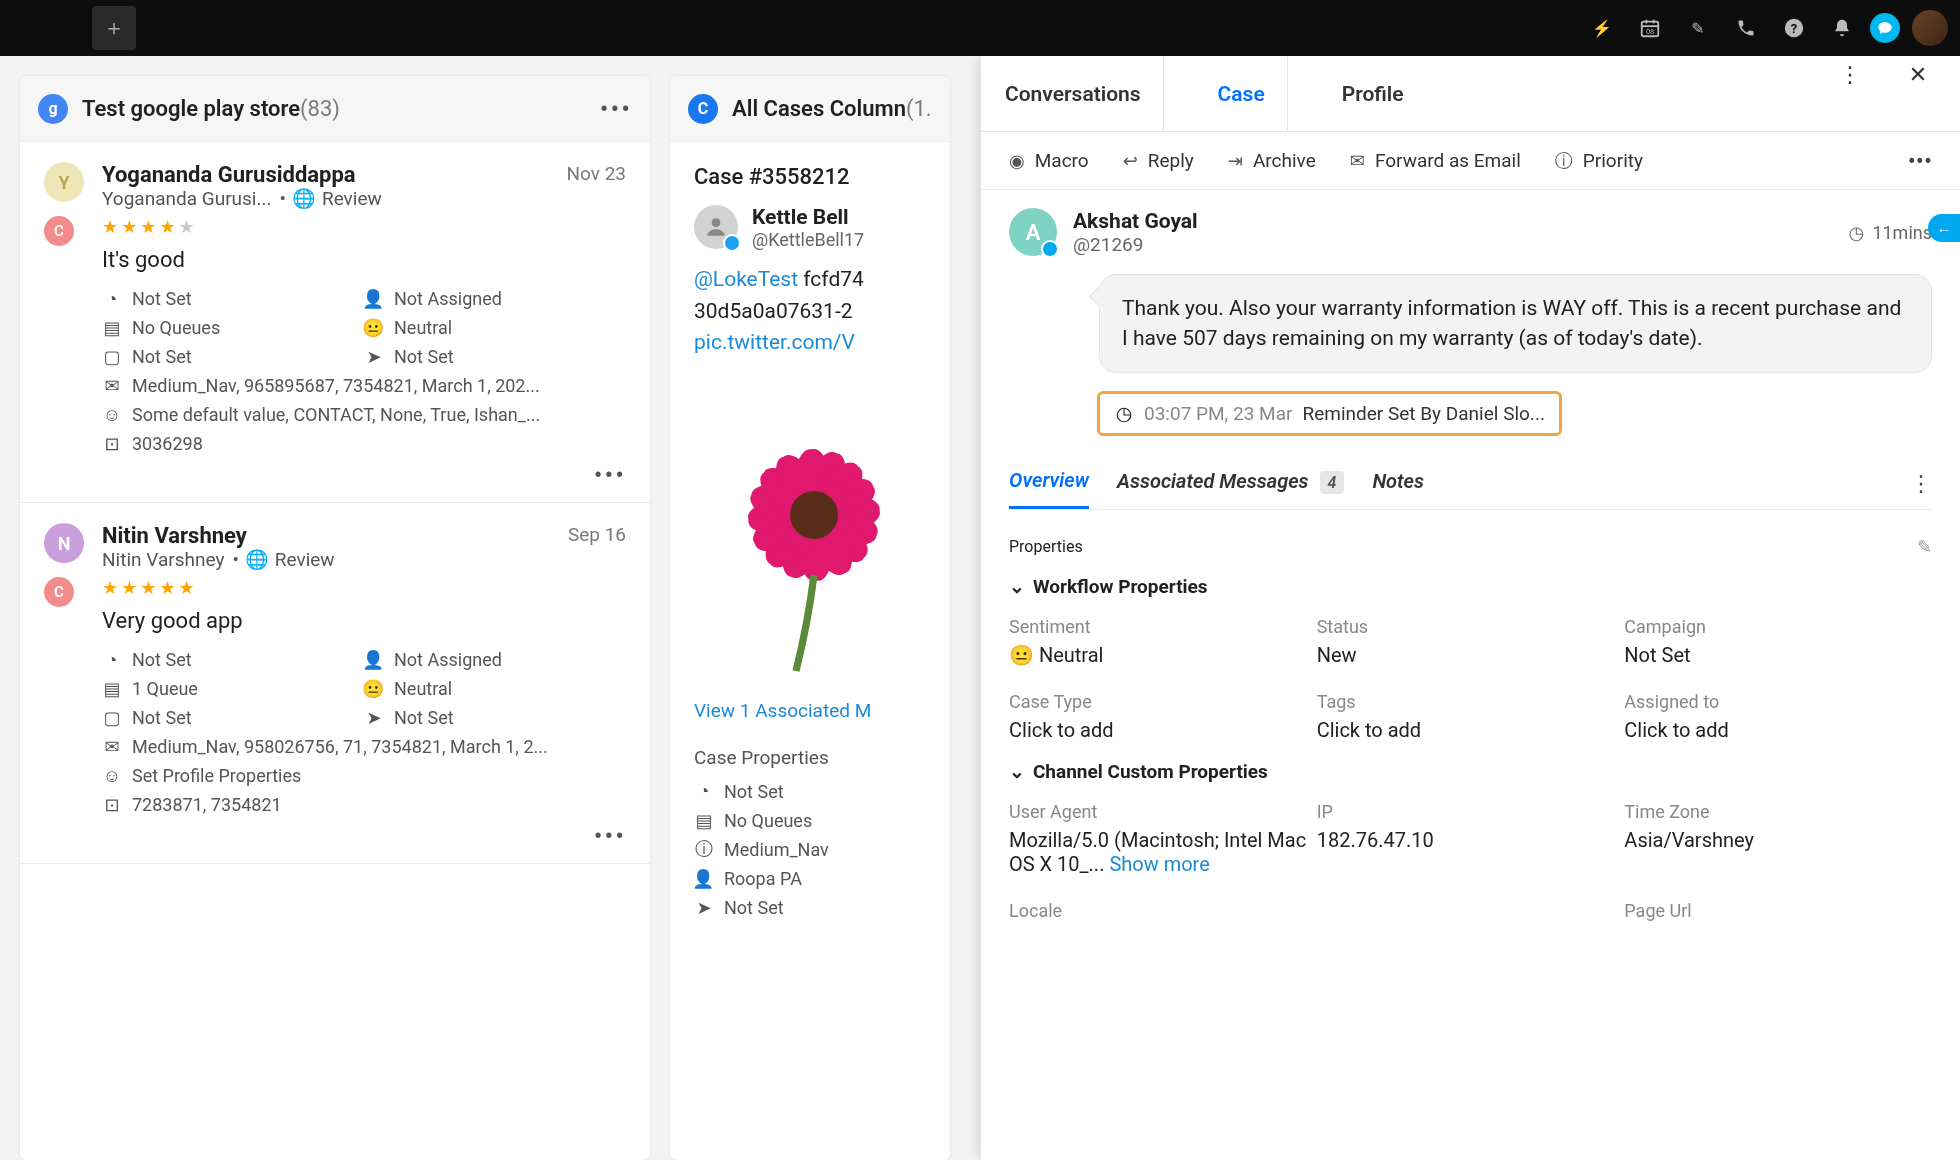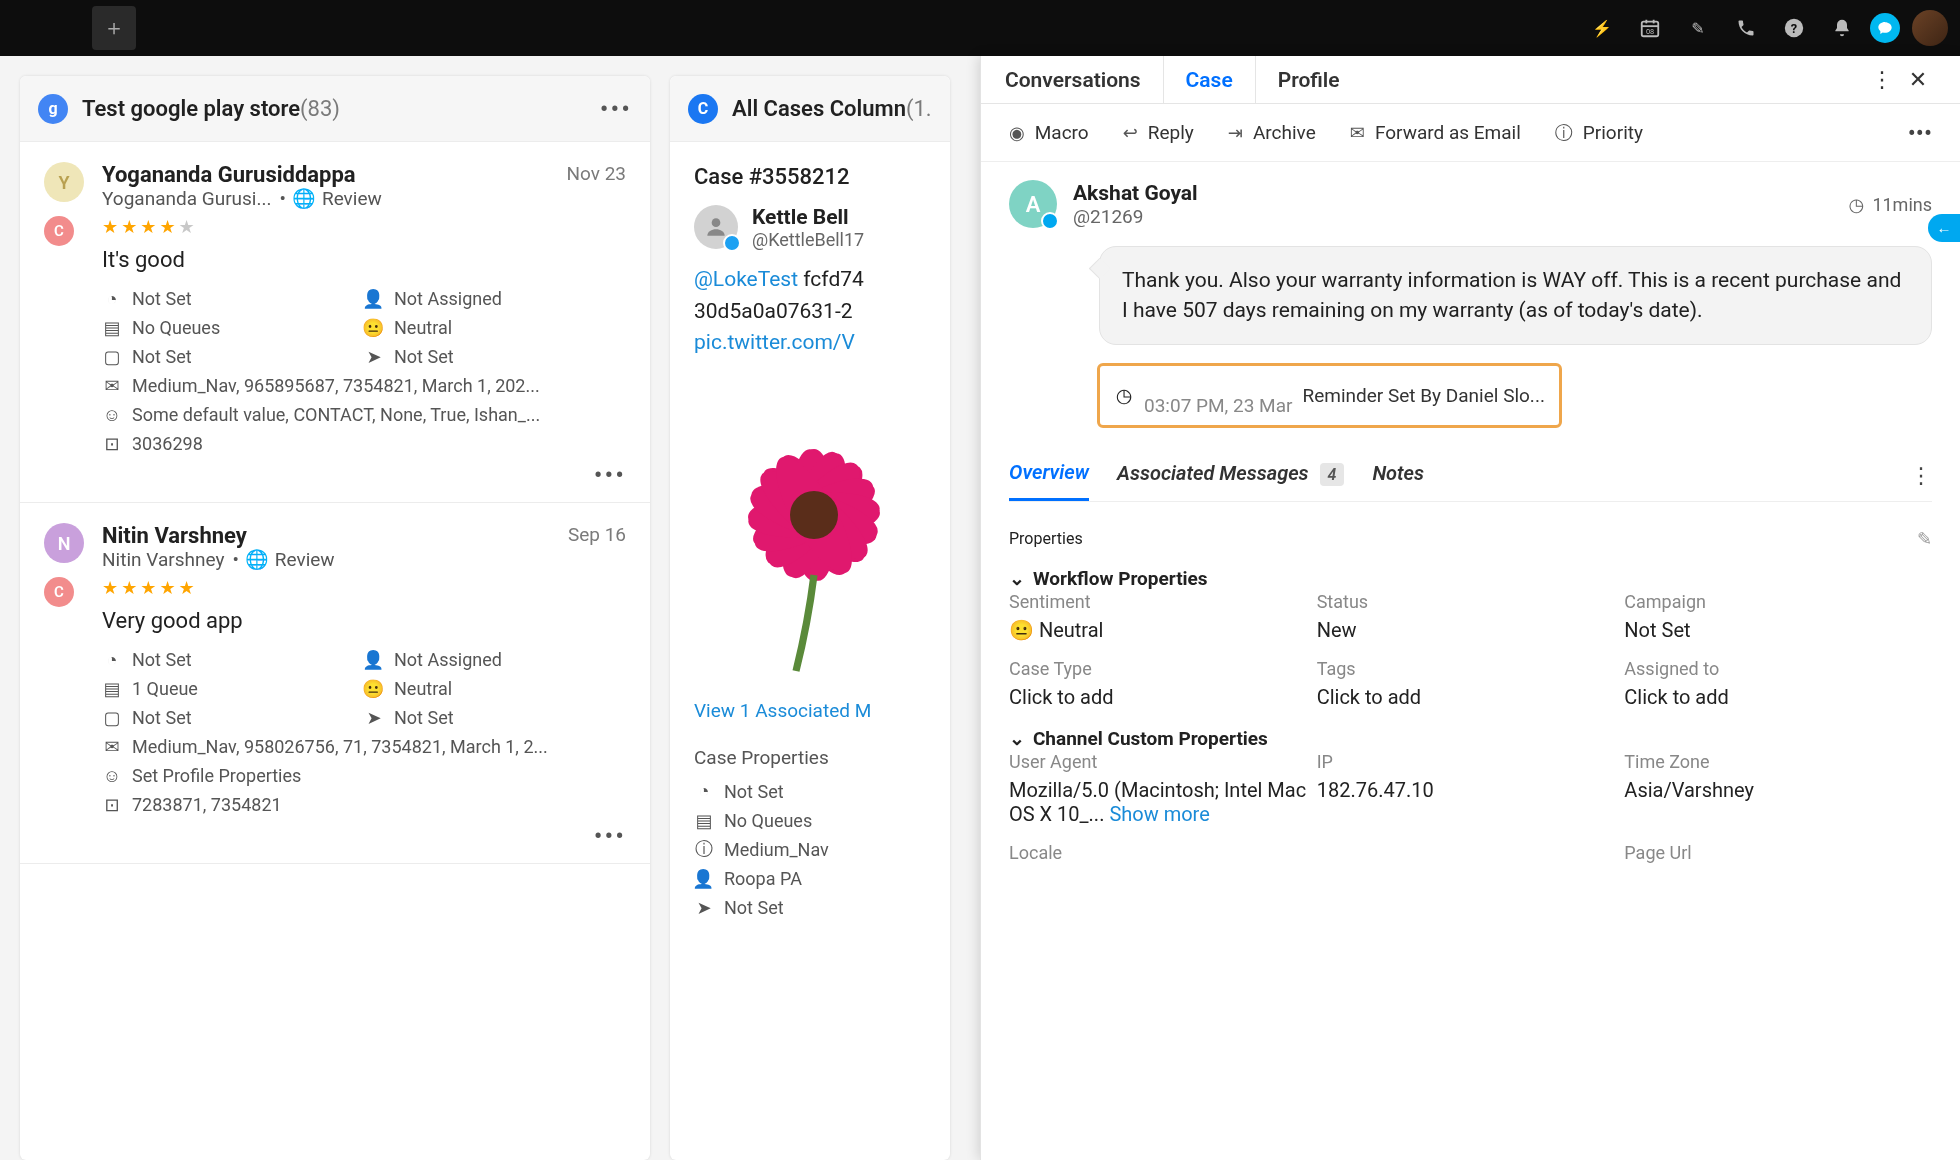--- a/index.html
+++ b/index.html
@@ -49,21 +49,21 @@
 .tweet-text { font-size: 21px; line-height: 1.5; margin-top: 14px; }
 .tweet-text .link { color: #1a8bd8; }
 .flower-wrap { margin-top: 18px; }
 .assoc-link { color: #1a8bd8; font-size: 19px; margin-top: 18px; display: block; }
 .case-props-label { font-size: 19px; color: #555; margin-top: 24px; }
 .prop-list { margin-top: 12px; font-size: 18px; color: #555; }
 .prop-list div { display: flex; align-items: center; gap: 10px; margin-bottom: 8px; }
 
 
 .panel { position: absolute; right: 0; top: 56px; width: 980px; height: calc(1160px - 56px); background: #fff; box-shadow: -2px 0 12px rgba(0,0,0,0.14); border-left: 1px solid #e3e3e3; display: flex; flex-direction: column; }
-.panel-tabs { height: 48px; border-bottom: 1px solid #e5e5e5; display: flex; align-items: center; padding: 0 24px; }
+.panel-tabs { height: 76px; border-bottom: 1px solid #e5e5e5; display: flex; align-items: flex-start; padding: 0 24px; gap: 32px; }
 .ptab { padding: 0 22px; height: 100%; display: flex; align-items: center; font-size: 21px; font-weight: 600; color: #333; cursor: pointer; border-right: 1px solid #e5e5e5; }
 .ptab.first { padding-left: 0; border-right: 1px solid #e5e5e5; }
 .ptab.active { color: #0070ff; }
 .panel-tabs .pt-spacer { flex: 1; }
 .panel-tabs .pt-icon { width: 36px; height: 36px; display: flex; align-items: center; justify-content: center; color: #333; font-size: 22px; cursor: pointer; }
 
 .panel-actions { height: 58px; border-bottom: 1px solid #eee; display: flex; align-items: center; padding: 0 28px; gap: 34px; }
 .pa { display: flex; align-items: center; gap: 10px; font-size: 19px; color: #333; cursor: pointer; }
 .pa .pi { font-size: 18px; color: #555; }
 .panel-actions .dots { margin-left: auto; font-size: 24px; color: #444; }
@@ -77,36 +77,36 @@
 .msg-av .msg-badge { position: absolute; bottom: -2px; right: -2px; width: 18px; height: 18px; border-radius: 50%; background: #00a8f0; border: 2px solid #fff; }
 .msg-meta { margin-left: 16px; flex: 1; }
 .msg-name { font-size: 21px; font-weight: 700; }
 .msg-handle { font-size: 19px; color: #666; }
 .msg-time { display: flex; align-items: center; gap: 6px; font-size: 18px; color: #666; }
 
 .bubble { margin: 18px 0 18px 90px; background: #f3f3f3; border: 1px solid #e3e3e3; border-radius: 17px; padding: 18px 22px; font-size: 21px; line-height: 1.45; position: relative; }
 .bubble::before { content: ""; position: absolute; left: -8px; top: 14px; width: 14px; height: 14px; background: #f3f3f3; border-left: 1px solid #e3e3e3; border-bottom: 1px solid #e3e3e3; transform: rotate(45deg); }
 
 .reminder { margin-left: 88px; border: 3px solid #efa64b; border-radius: 6px; padding: 8px 14px; display: flex; align-items: center; gap: 10px; font-size: 19px; width: fit-content; }
-.reminder .r-time { color: #888; margin-top: 20px; }
+.reminder .r-time { color: #888; }
 .reminder .r-text { color: #333; }
 
 .sub-tabs { display: flex; align-items: center; gap: 28px; margin-top: 32px; border-bottom: 1px solid #eee; }
 .stab { font-size: 20px; font-weight: 600; color: #333; padding-bottom: 14px; cursor: pointer; font-style: italic; }
 .stab.active { color: #0070ff; border-bottom: 3px solid #0070ff; }
 .stab .count-badge { background: #e6e6e6; color: #555; font-size: 16px; padding: 2px 8px; border-radius: 4px; margin-left: 6px; }
 .sub-tabs .dots { margin-left: auto; color: #444; font-size: 22px; padding-bottom: 10px; }
 
 .props-header { display: flex; align-items: center; margin-top: 26px; }
 .props-header h3 { font-size: 16px; font-weight: 400; }
 .props-header .edit { margin-left: auto; color: #999; font-size: 18px; cursor: pointer; }
 
 .prop-section { margin-top: 18px; }
 .prop-section .sec-title { font-size: 19px; font-weight: 700; display: flex; align-items: center; gap: 8px; cursor: pointer; }
-.prop-grid { display: grid; grid-template-columns: 1fr 1fr 1fr; row-gap: 16px; margin-top: 1px; }
+.prop-grid { display: grid; grid-template-columns: 1fr 1fr 1fr; row-gap: 24px; margin-top: 18px; }
 .prop-cell .label { font-size: 18px; color: #888; margin-bottom: 6px; }
 .prop-cell .value { font-size: 20px; color: #222; }
 .prop-cell .value.neutral::before { content: "😐 "; }
 .show-more { color: #1a8bd8; cursor: pointer; }
 
 .ico { display: inline-flex; width: 20px; height: 20px; align-items: center; justify-content: center; }
 
 
 .flower { width: 240px; height: 300px; }
 </style>

